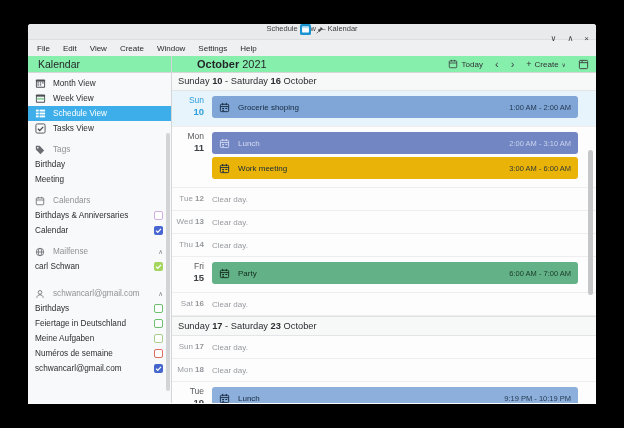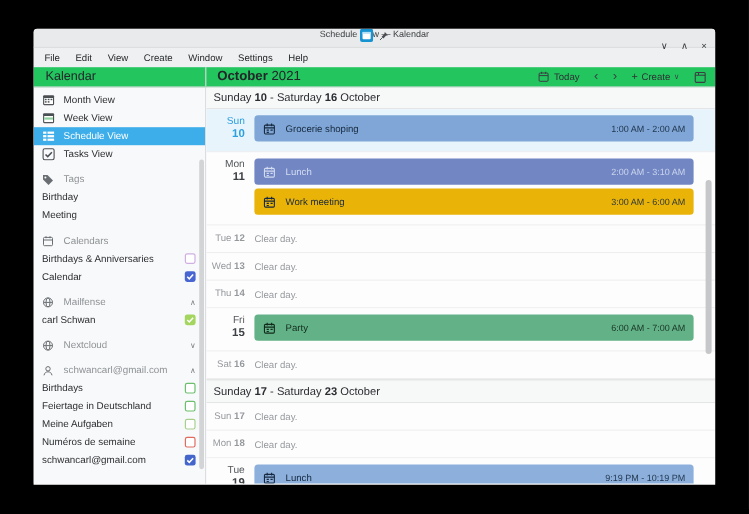--- a/index.html
+++ b/index.html
@@ -16,21 +16,21 @@
   .tb-left-icons { display:flex; align-items:center; gap:5px; z-index:1; }
   .win-controls { margin-left:auto; display:flex; gap:11px; z-index:1; }
   .win-btn { font-size:8px; color:#3a3e42; line-height:1; cursor:default; }
 
   
   .menubar { height:16px; background:#eff0f1; display:flex; align-items:center;
     gap:13px; padding:0 9px; }
   .menu-item { font-size:8px; color:#26292c; }
 
   
-  .toolbar { height:17px; background:#22c55e; border-bottom:1px solid #d5d6d7; display:flex; }
+  .toolbar { height:17px; background:#86efac; border-bottom:1px solid #d5d6d7; display:flex;gap:16px; }
   .tb-side { width:144px; flex:none; display:flex; align-items:center; padding-left:10px;
     border-right:1px solid #d5d6d7; }
   .tb-side-title { font-size:10.5px; color:#232629; }
   .tb-main { flex:1; display:flex; align-items:center; padding:0 5px 0 9px; gap:8px; }
   .month-title { font-size:11px; color:#232629; }
   .flex-sp { flex:1; }
   .tb-btn { display:inline-flex; align-items:center; gap:3px; background:none; border:none;
     font-size:8px; color:#2f3234; font-family:inherit; padding:1px 2px; }
   .nav-glyph { font-size:11px; color:#3a3e42; line-height:1; }
   .caret { font-size:6px; color:#3a3e42; }
@@ -259,31 +259,20 @@
           </div>
           <div class="side-row side-item">
             <span class="side-label">carl Schwan</span>
             <span class="checkbox" style="background: rgb(163, 213, 95);">
               <svg width="7" height="7" viewBox="0 0 10 10" fill="none" stroke="#fff" stroke-width="1.8">
                 <path d="M1.5 5.2l2.4 2.4 4.6-5"></path>
               </svg>
             </span>
           </div>
           <div class="side-gap"></div>
-          <div class="side-row section-header">
-            <span class="side-icon">
-              <svg width="10" height="10" viewBox="0 0 12 12" fill="none" stroke="#6a6e72">
-                <circle cx="6" cy="6" r="4.5"></circle>
-                <ellipse cx="6" cy="6" rx="2" ry="4.5"></ellipse>
-                <path d="M1.5 6h9"></path>
-              </svg>
-            </span>
-            <span class="side-label">Nextcloud</span>
-            <span class="chevron">∨</span>
-          </div>
           <div class="side-gap"></div>
           <div class="side-row section-header">
             <span class="side-icon">
               <svg width="10" height="10" viewBox="0 0 12 12" fill="none" stroke="#6a6e72">
                 <circle cx="6" cy="4" r="2.2"></circle>
                 <path d="M2 10.5c.5-2.4 2-3.5 4-3.5s3.5 1.1 4 3.5"></path>
               </svg>
             </span>
             <span class="side-label">schwancarl@gmail.com</span>
             <span class="chevron">∧</span>

